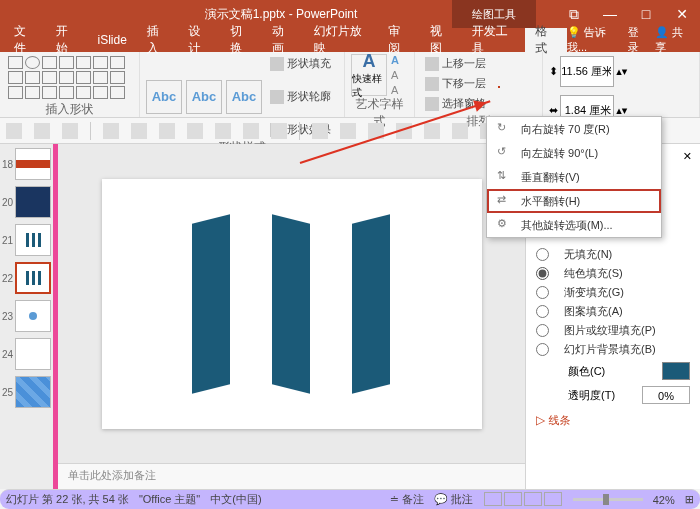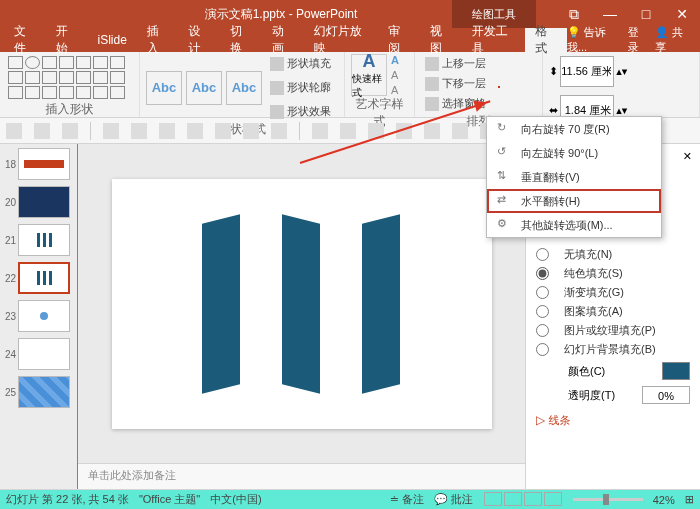--- a/index.html
+++ b/index.html
@@ -33,21 +33,21 @@
 .size-row { display:flex; align-items:center; gap:2px; margin:2px 0; }
 .size-row input { width: 54px; height: 31px; border:1px solid #aaa; text-align:right; padding-right:2px; font-size:11px; }
 
 
 .qat { height: 26px; background: #f6f6f6; border-bottom: 1px solid #d4d4d4; display:flex; align-items:center; padding: 0 6px; gap: 12px; }
 .qat span { width:16px; height:16px; background:#ddd; display:inline-block; cursor:pointer; }
 .qat .sep { width:1px; height:18px; background:#ccc; }
 
 
 .workarea { display:flex; height: calc(100% - 28px - 24px - 66px - 26px - 20px); }
-.thumbs { width: 78px; background:#ececec; border-right:1px solid #ec4899; overflow:hidden; padding:4px 2px; }
+.thumbs { width: 58px; background:#ececec; border-right:5px solid #ec4899; overflow:hidden; padding:4px 2px; }
 .thumb { display:flex; gap:2px; margin-bottom:6px; align-items:center; }
 .thumb .num { width:14px; text-align:right; color:#666; font-size:10px; }
 .thumb .pv { width:52px; height:32px; background:#fff; border:1px solid #bbb; display:flex; align-items:center; justify-content:center; overflow:hidden; }
 .thumb.sel .pv { border:2px solid #c43e1c; }
 .slide-stage { flex:1; background:#eaeaea; display:flex; flex-direction:column; }
 .canvas-wrap { flex:1; display:flex; align-items:center; justify-content:center; position:relative; }
 .slide { width: 380px; height: 250px; background:#fff; box-shadow: 0 1px 4px rgba(0,0,0,.25); position:relative; }
 .shape-bar { position:absolute; width:38px; height:170px; background:#1b5a78; }
 .notes { height:26px; border-top:1px solid #d4d4d4; background:#f8f8f8; color:#888; padding:4px 10px; }
 .formatpane { width:175px; background:#fff; border-left:1px solid #d4d4d4; padding:8px 10px; position:relative; }
@@ -63,21 +63,21 @@
 
 .rotate-menu { position:absolute; right:38px; top:116px; width:176px; background:#fff; border:1px solid #bbb; box-shadow:2px 2px 6px rgba(0,0,0,.25); z-index:10; }
 .rotate-menu .mi { display:flex; align-items:center; gap:8px; padding:4px 10px; cursor:pointer; color:#333; }
 .rotate-menu .mi.hl { border:2px solid #c0392b; padding:2px 8px; }
 .rotate-menu .mi .mico { width:16px; height:16px; display:inline-block; color:#777; }
 
 .arrow { position:absolute; left:300px; top:162px; width:200px; height:2px; background:#d32; transform:rotate(-18deg); transform-origin:left center; z-index:5; }
 .arrow:after { content:''; position:absolute; right:-2px; top:-5px; border:6px solid transparent; border-left:12px solid #d32; }
 
 
-.status { height:20px; background:#5eead4; border-top:1px solid #d4d4d4; display:flex; align-items:center; padding:0 6px; color:#444; font-size:11px; gap:10px; }
+.status { height:20px; background:#c4b5fd; border-top:1px solid #d4d4d4; display:flex; align-items:center; padding:0 6px; color:#444; font-size:11px; gap:10px;border-radius:9px; }
 .status .spacer { flex:1; }
 .status .view-btns span { display:inline-block; width:18px; height:14px; border:1px solid #aaa; margin:0 1px; }
 .zoom-slider { width:70px; height:3px; background:#ccc; position:relative; }
 .zoom-slider:before { content:''; position:absolute; left:30px; top:-4px; width:6px; height:11px; background:#888; }
 
 .mini-bars { display:flex; gap:3px; }
 .mini-bars span { width:3px; height:14px; background:#1b5a78; display:inline-block; }
 </style>
 </head>
 <body>
@@ -143,21 +143,21 @@
           <span></span>
       </div>
     </div>
     <div class="label">插入形状</div>
   </div>
   <div class="rgroup" style="width:205px">
     <div class="body">
       <div class="wordart-box">Abc</div>
       <div class="wordart-box">Abc</div>
       <div class="wordart-box">Abc</div>
-      <div style="display:flex;flex-direction:column;gap:5px">
+      <div style="display:flex;flex-direction:column;gap:14px">
         <div class="rbtn">
             <span class="ico"></span>
             <span>形状填充</span>
           </div>
         <div class="rbtn">
             <span class="ico"></span>
             <span>形状轮廓</span>
           </div>
         <div class="rbtn">
             <span class="ico"></span>

